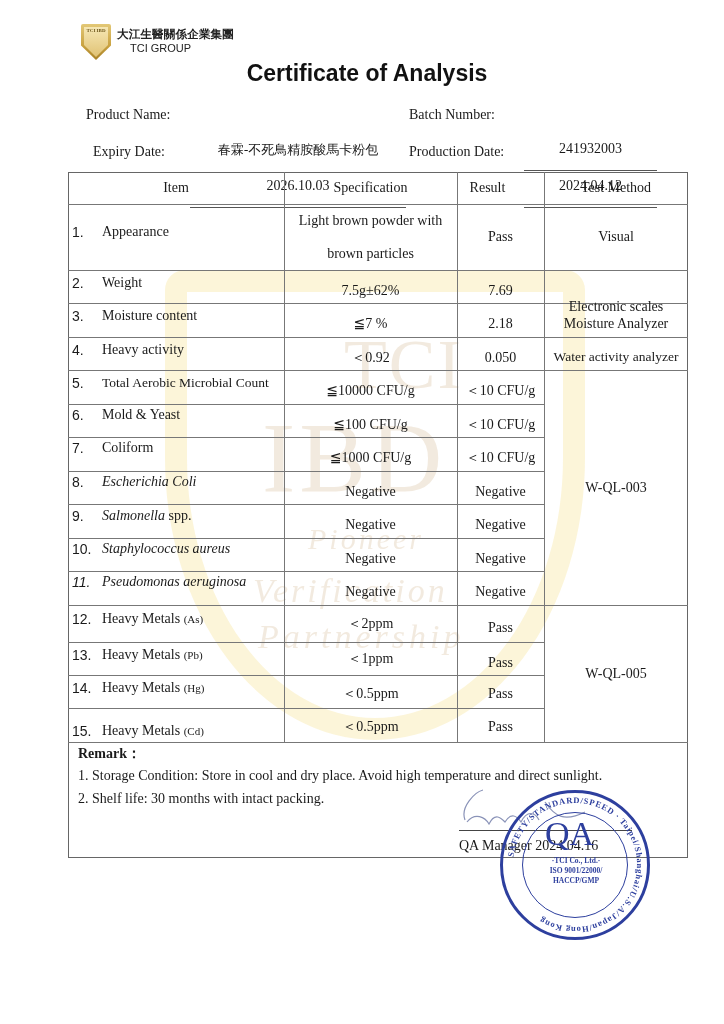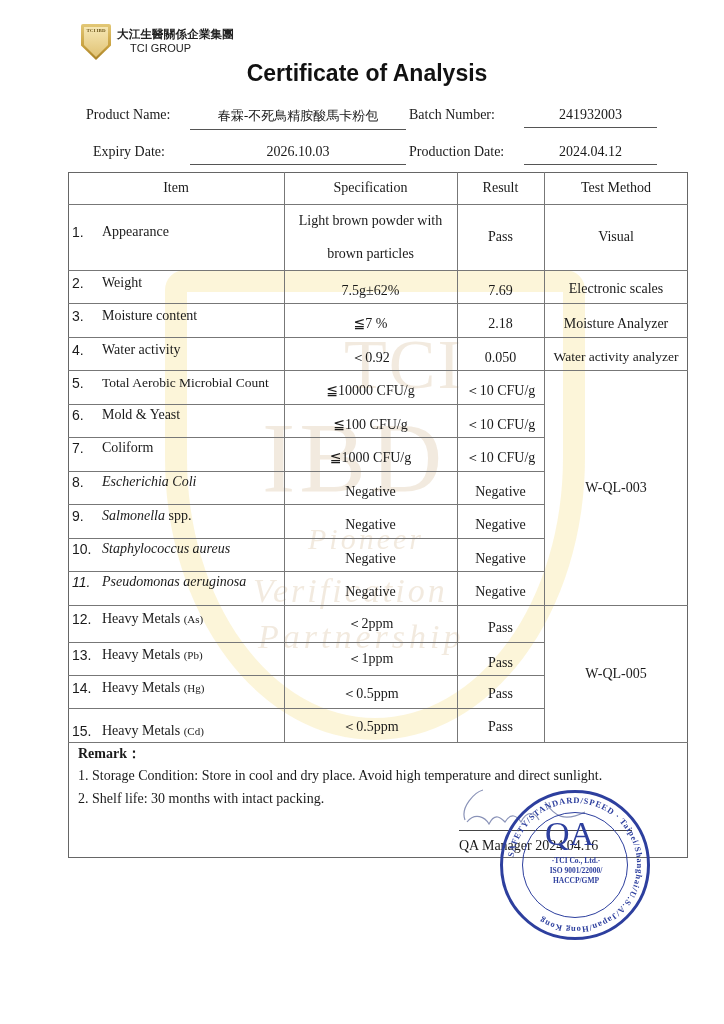--- a/index.html
+++ b/index.html
@@ -23,21 +23,21 @@
     font-family:"Liberation Serif", serif; font-weight:bold;
   }
   .logo-cn { position:absolute; left:117px; top:27px; font-size:11.5px; color:#222; letter-spacing:0.2px;
     font-family:"DejaVu Sans", sans-serif; font-weight:bold; }
   .logo-en { position:absolute; left:130px; top:42px; font-size:11px; color:#222;
     font-family:"Liberation Sans", sans-serif; }
   .title { position:absolute; left:0; width:734px; top:60px; text-align:center;
     font-family:"Liberation Sans", sans-serif; font-weight:bold; font-size:23px; color:#111; }
 
   .hdr-label { position:absolute; font-size:14px; }
-  .hdr-value { position:absolute; font-size:14px; text-align:center; border-bottom:1px solid #555; padding-bottom:4px; }
+  .hdr-value { position:absolute; font-size:14px; text-align:center; border-bottom:1px solid #555; padding-bottom:13px;margin-top:34px; }
 
   
   .wm { position:absolute; pointer-events:none; }
   .wm-shield {
     position:absolute; left:165px; top:270px; width:420px; height:470px;
     border:22px solid rgba(246,220,120,0.28);
     border-top-width:22px;
     border-radius:20px 20px 50% 50% / 20px 20px 60% 60%;
     box-sizing:border-box;
   }
@@ -116,50 +116,50 @@
 <div class="hline" style="left:68px;top:538px;width:476px;"></div>
 <div class="hline" style="left:68px;top:571px;width:476px;"></div>
 <div class="hline" style="left:68px;top:605px;width:620px;"></div>
 <div class="hline" style="left:68px;top:642px;width:476px;"></div>
 <div class="hline" style="left:68px;top:675px;width:476px;"></div>
 <div class="hline" style="left:68px;top:708px;width:476px;"></div>
 <div class="hline" style="left:68px;top:742px;width:620px;"></div>
 
 <div class="cell" style="left:68px;top:172px;width:216px;height:32px;">Item</div>
 <div class="cell" style="left:284px;top:172px;width:173px;height:32px;">Specification</div>
-<div class="cell" style="left:457px;top:172px;width:87px;height:32px;">Result</div>
+<div class="cell" style="left:444px;top:172px;width:87px;height:32px;">Result</div>
 <div class="cell" style="left:544px;top:172px;width:144px;height:32px;">Test Method</div>
 
 <div class="item" style="left:72px;top:204px;width:212px;height:66px;padding-top:20px;">
     <span class="num">1.</span>
     <span class="itxt">Appearance</span>
   </div>
 <div class="cell" style="left:290px;top:204px;width:161px;height:66px;line-height:33px;">Light brown powder with brown particles</div>
 <div class="cell" style="left:457px;top:204px;width:87px;height:66px;">Pass</div>
 <div class="cell" style="left:544px;top:204px;width:144px;height:66px;">Visual</div>
 
 <div class="item" style="left:72px;top:270px;width:212px;height:33px;padding-top:5px;">
     <span class="num">2.</span>
     <span class="itxt">Weight</span>
   </div>
 <div class="cell" style="left:284px;top:270px;width:173px;height:33px;padding-top:4px;">7.5g±62%</div>
 <div class="cell" style="left:457px;top:270px;width:87px;height:33px;padding-top:4px;">7.69</div>
-<div class="cell" style="left:544px;top:270px;width:144px;height:33px;padding-top:2px;">Electronic scales</div>
+<div class="cell" style="left:544px;top:270px;width:144px;height:33px;padding-top:20px;">Electronic scales</div>
 
 <div class="item" style="left:72px;top:303px;width:212px;height:34px;padding-top:5px;">
     <span class="num">3.</span>
     <span class="itxt">Moisture content</span>
   </div>
 <div class="cell" style="left:284px;top:303px;width:173px;height:34px;padding-top:4px;">≦7 %</div>
 <div class="cell" style="left:457px;top:303px;width:87px;height:34px;padding-top:4px;">2.18</div>
 <div class="cell" style="left:544px;top:303px;width:144px;height:34px;padding-top:4px;">Moisture Analyzer</div>
 
 <div class="item" style="left:72px;top:337px;width:212px;height:33px;padding-top:5px;">
     <span class="num">4.</span>
-    <span class="itxt">Water activity</span>
+    <span class="itxt">Heavy activity</span>
   </div>
 <div class="cell" style="left:284px;top:337px;width:173px;height:33px;padding-top:4px;">＜0.92</div>
 <div class="cell" style="left:457px;top:337px;width:87px;height:33px;padding-top:4px;">0.050</div>
 <div class="cell" style="left:544px;top:337px;width:144px;height:33px;padding-top:4px;font-size:13.5px;">Water activity analyzer</div>
 
 <div class="item" style="left:72px;top:370px;width:212px;height:34px;padding-top:5px;">
     <span class="num">5.</span>
     <span class="itxt" style="font-size:13.5px;">Total Aerobic Microbial Count</span>
   </div>
 <div class="cell" style="left:284px;top:370px;width:173px;height:34px;padding-top:4px;">≦10000 CFU/g</div>

